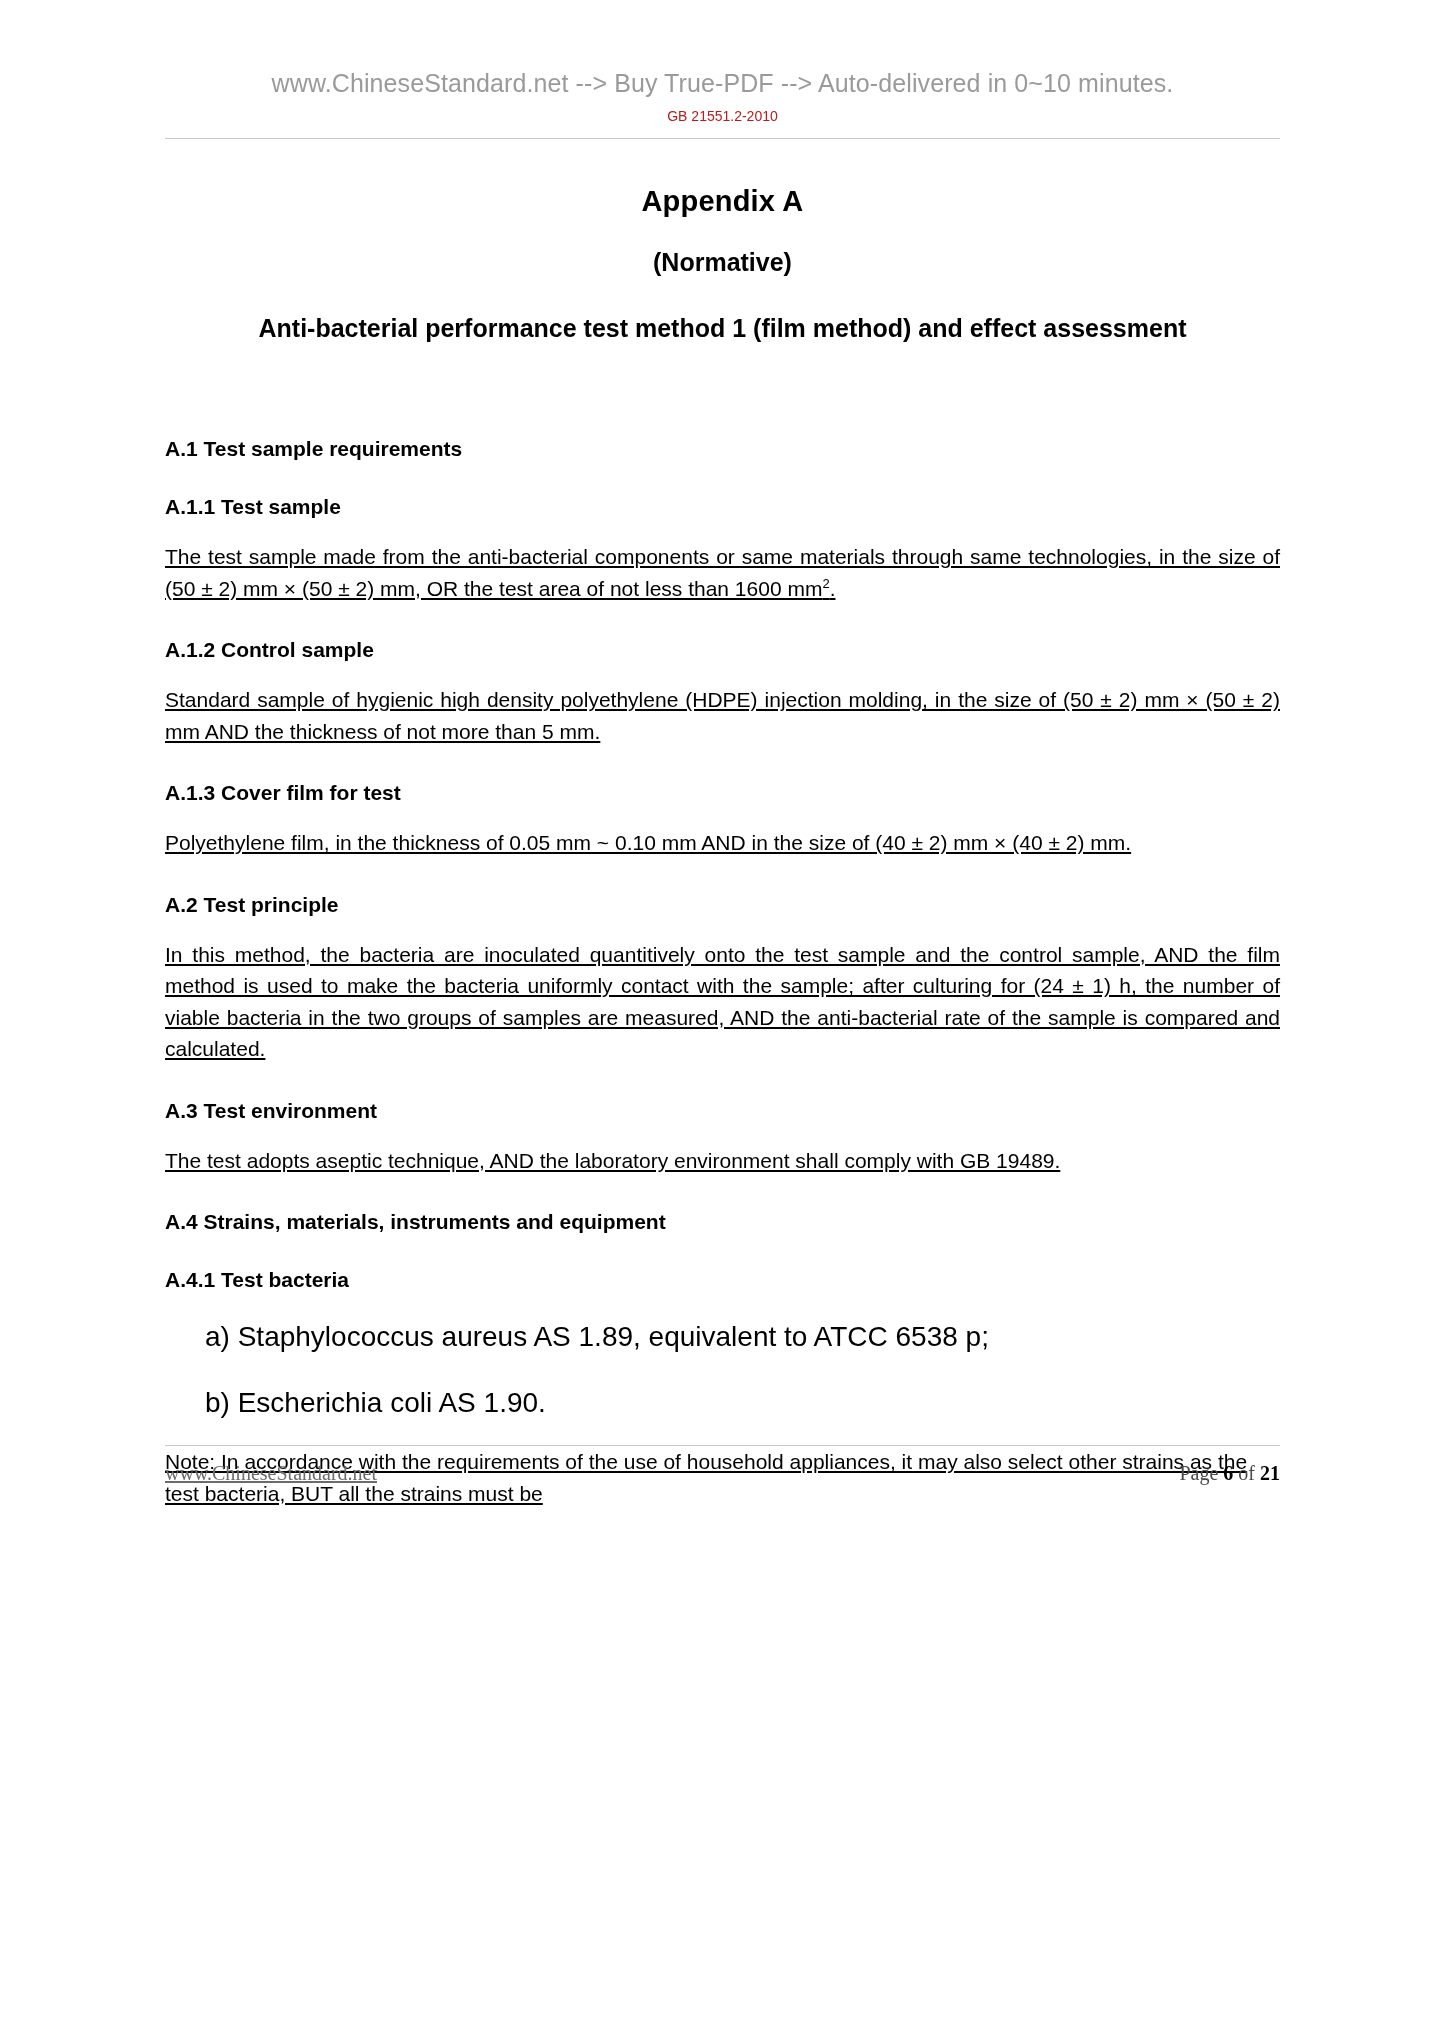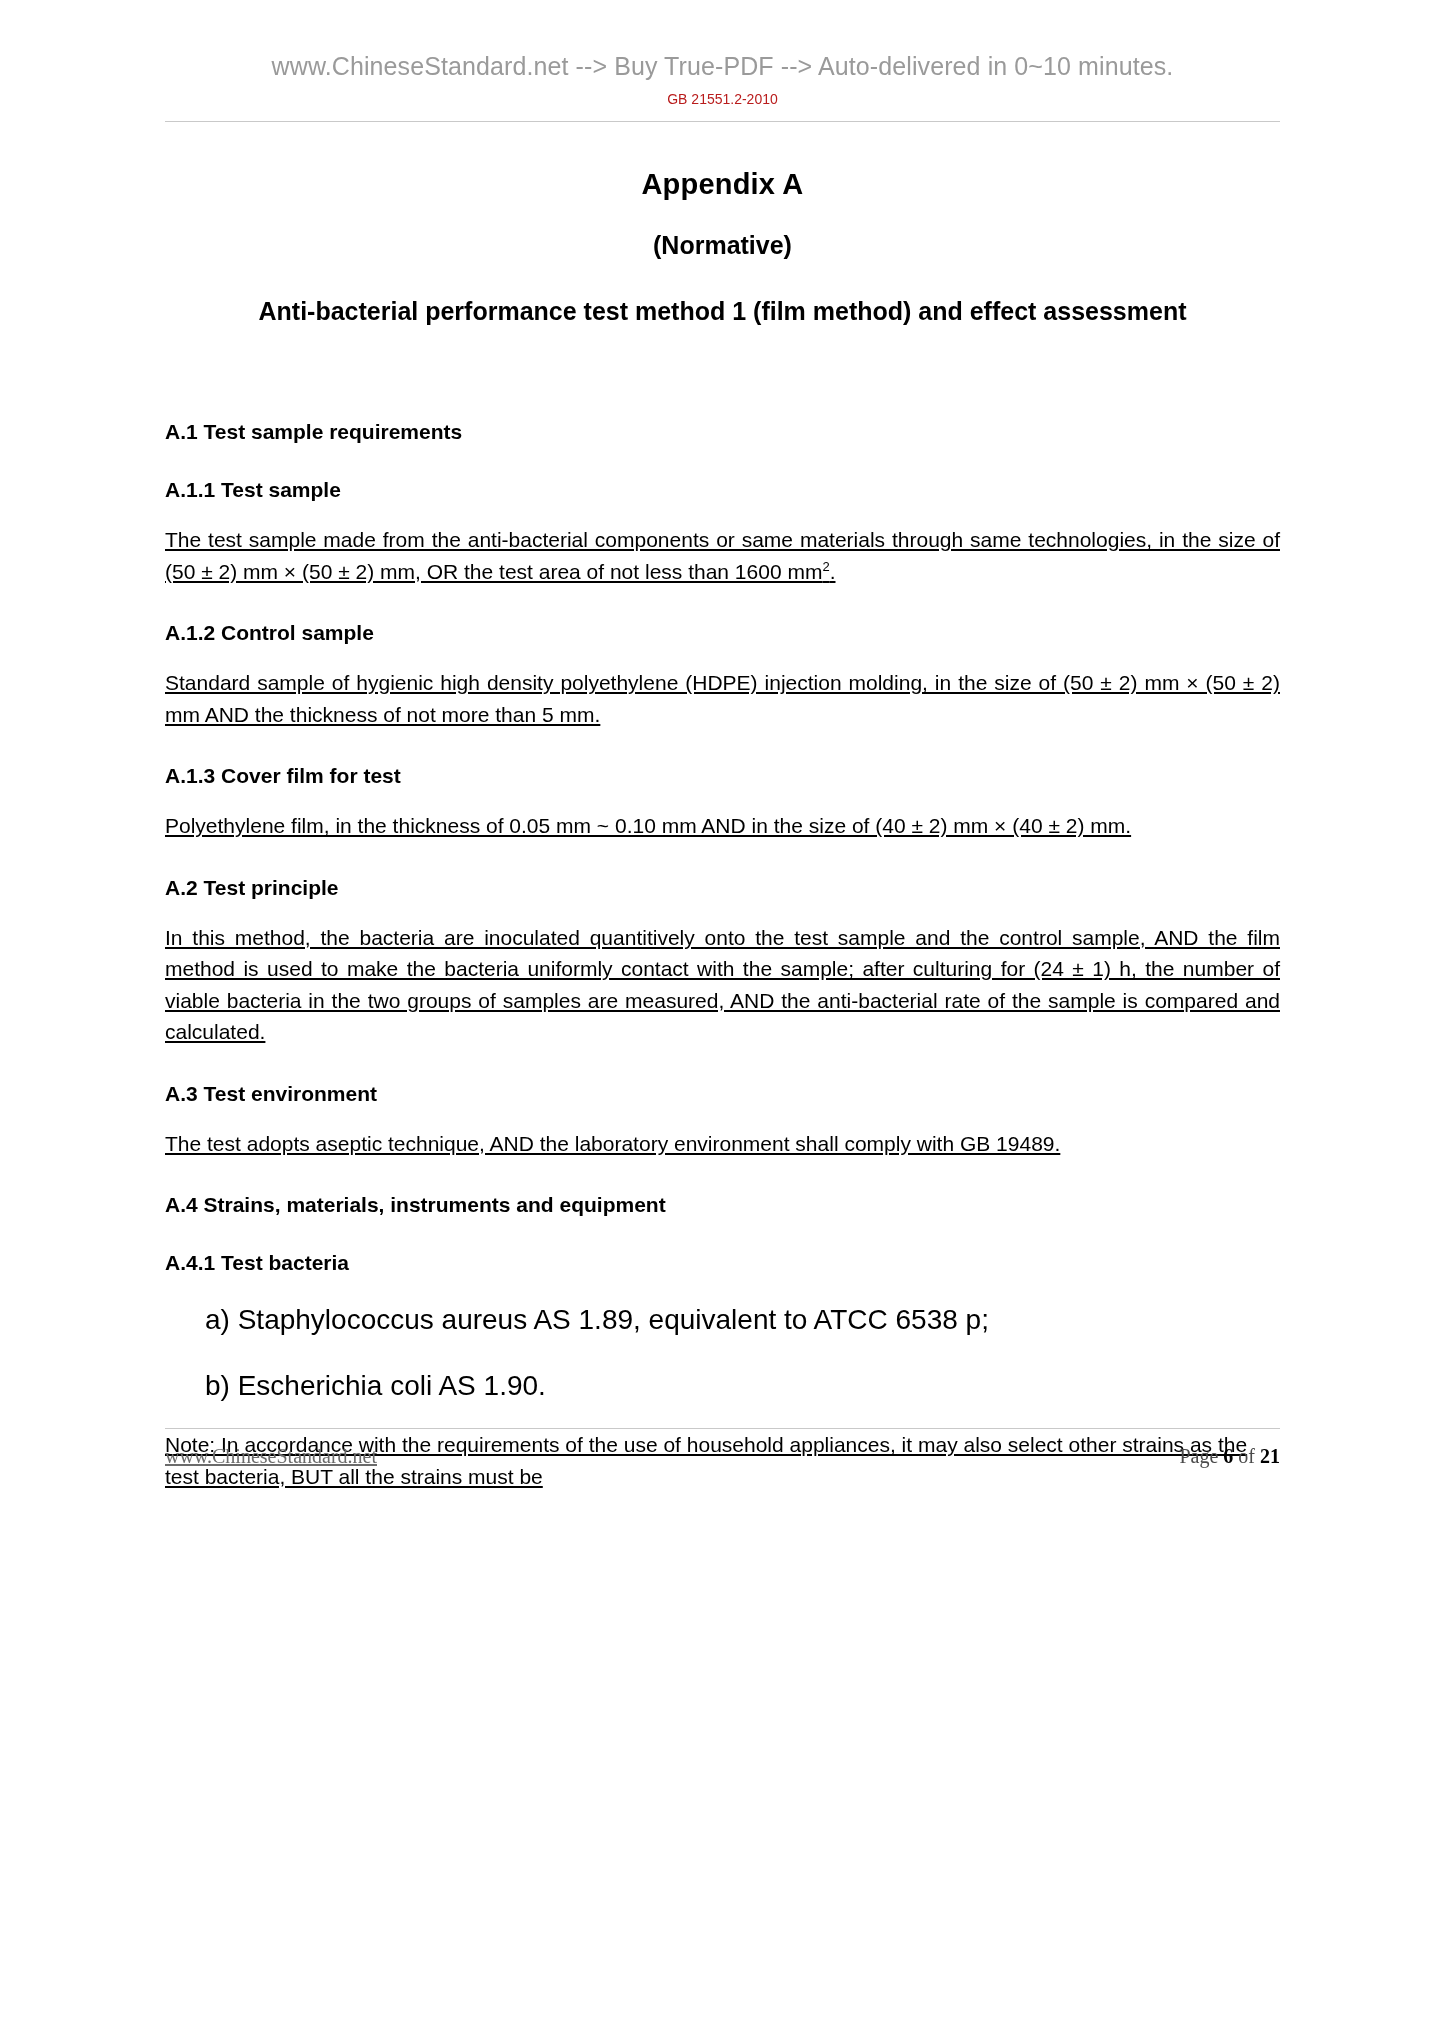--- a/index.html
+++ b/index.html
@@ -8,21 +8,21 @@
     background: #ffffff;
   }
   body {
     font-family: "Liberation Sans", sans-serif;
     color: #000000;
   }
   .page {
     position: relative;
     width: 1445px;
     height: 1524px;
-    margin: 0 auto;
+    margin: 17px auto;
     background: #ffffff;
     box-sizing: border-box;
     padding: 8px 165px;
   }
   .header {
     padding-top: 44px;
     text-align: center;
   }
   .header-promo {
     font-size: 25px;

